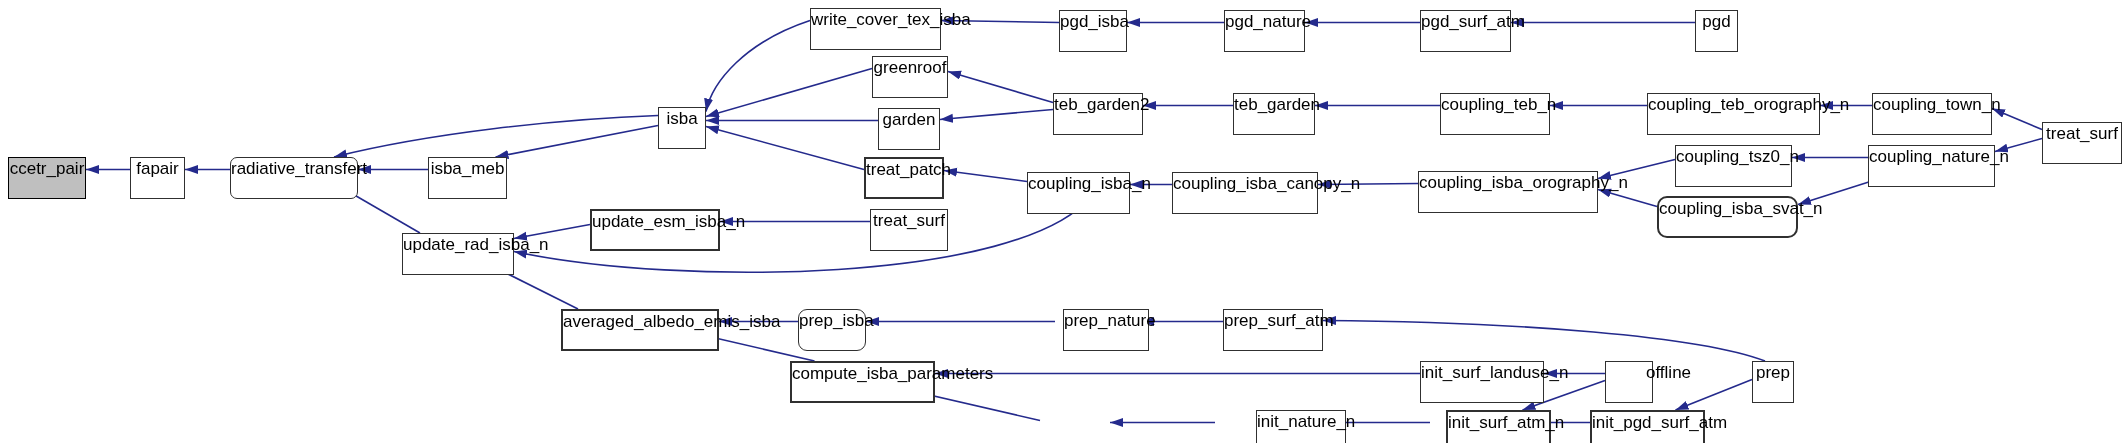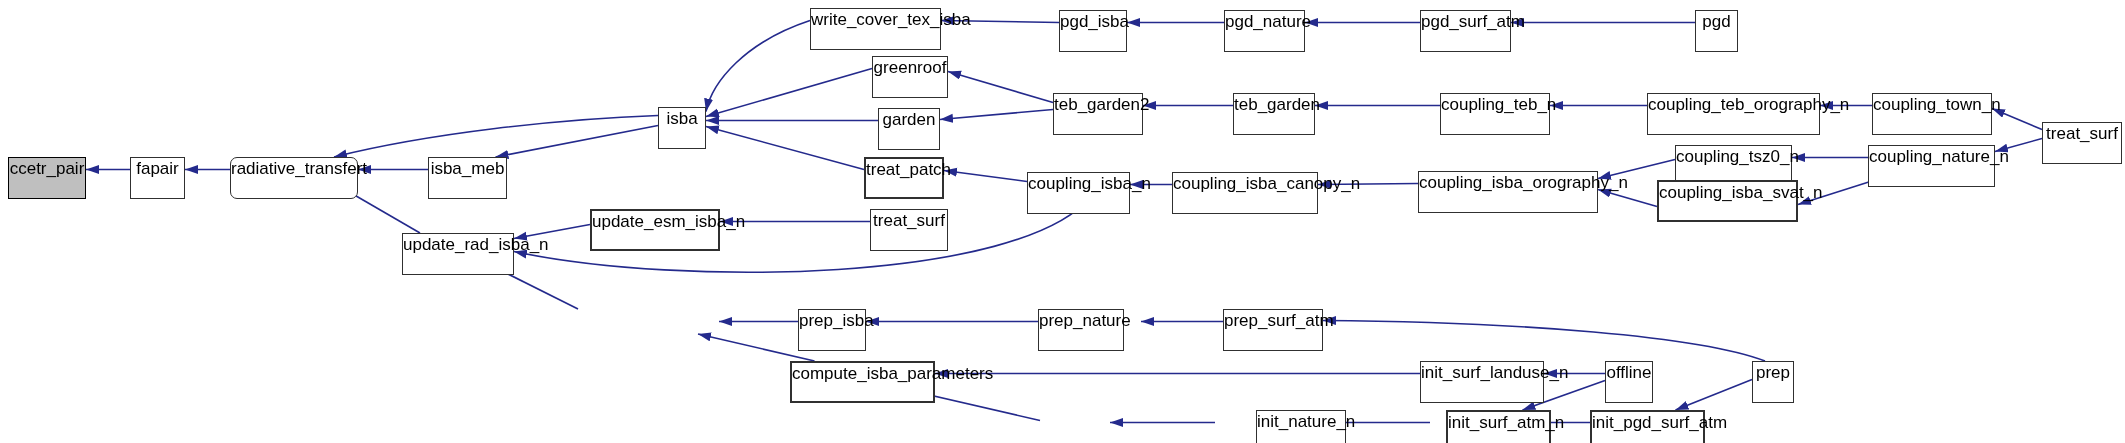--- a/index.html
+++ b/index.html
@@ -105,32 +105,33 @@
     <div class="node" style="left: 872px; top: 56px; width: 76px;">greenroof</div>
     <div class="node" style="left: 878px; top: 108px; width: 62px;">garden</div>
     <div class="node" style="left: 1053px; top: 93px; width: 90px;">teb_garden2</div>
     <div class="node" style="left: 1233px; top: 93px; width: 82px;">teb_garden</div>
     <div class="node" style="left: 1440px; top: 93px; width: 110px;">coupling_teb_n</div>
     <div class="node" style="left: 1647px; top: 93px; width: 173px;">coupling_teb_orography_n</div>
     <div class="node" style="left: 1872px; top: 93px; width: 120px;">coupling_town_n</div>
     <div class="node" style="left: 2042px; top: 122px; width: 80px;">treat_surf</div>
     <div class="node" style="left: 1675px; top: 145px; width: 117px;">coupling_tsz0_n</div>
     <div class="node" style="left: 1868px; top: 145px; width: 127px;">coupling_nature_n</div>
-    <div class="node bold" style="left: 1657px; top: 180px; width: 141px;">coupling_isba_svat_n</div>
+    <div class="node bold" style="left: 1657px; top: 196px; width: 141px; border-radius: 10px;">coupling_isba_svat_n</div>
     <div class="node" style="left: 1418px; top: 171px; width: 180px;">coupling_isba_orography_n</div>
     <div class="node" style="left: 1172px; top: 172px; width: 146px;">coupling_isba_canopy_n</div>
     <div class="node" style="left: 1027px; top: 172px; width: 103px;">coupling_isba_n</div>
     <div class="node bold" style="left: 864px; top: 157px; width: 80px;">treat_patch</div>
     <div class="node" style="left: 870px; top: 209px; width: 78px;">treat_surf</div>
     <div class="node bold" style="left: 590px; top: 209px; width: 130px; text-align: right;">update_esm_isba_n</div>
     <div class="node" style="left: 402px; top: 233px; width: 112px;">update_rad_isba_n</div>
-    <div class="node" style="left: 798px; top: 309px; width: 68px;">prep_isba</div>
-    <div class="node" style="left: 1038px; top: 309px; width: 86px; text-align: center;">prep_nature</div>
+    <div class="node bold" style="left: 561px; top: 309px; width: 158px;">averaged_albedo_emis_isba</div>
+    <div class="node" style="left: 798px; top: 309px; width: 68px; border-radius: 9px;">prep_isba</div>
+    <div class="node" style="left: 1063px; top: 309px; width: 86px; text-align: center;">prep_nature</div>
     <div class="node" style="left: 1223px; top: 309px; width: 100px;">prep_surf_atm</div>
     <div class="node bold" style="left: 790px; top: 361px; width: 145px;">compute_isba_parameters</div>
     <div class="node" style="left: 1420px; top: 361px; width: 124px;">init_surf_landuse_n</div>
-    <div class="node" style="left: 1605px; top: 361px; width: 48px;">offline</div>
+    <div class="node" style="left: 1605px; top: 361px; width: 48px; padding-left: 40px;">offline</div>
     <div class="node" style="left: 1752px; top: 361px; width: 42px;">prep</div>
     <div class="node bold" style="left: 1040px; top: 410px; width: 70px; margin-top: 46px;">init_isba_n</div>
     <div class="node" style="left: 1256px; top: 410px; width: 90px;">init_nature_n</div>
     <div class="node bold" style="left: 1430px; top: 410px; width: 105px; margin-left: 16px;">init_surf_atm_n</div>
     <div class="node bold" style="left: 1590px; top: 410px; width: 115px;">init_pgd_surf_atm</div>
   </div>
 
 </body></html>

